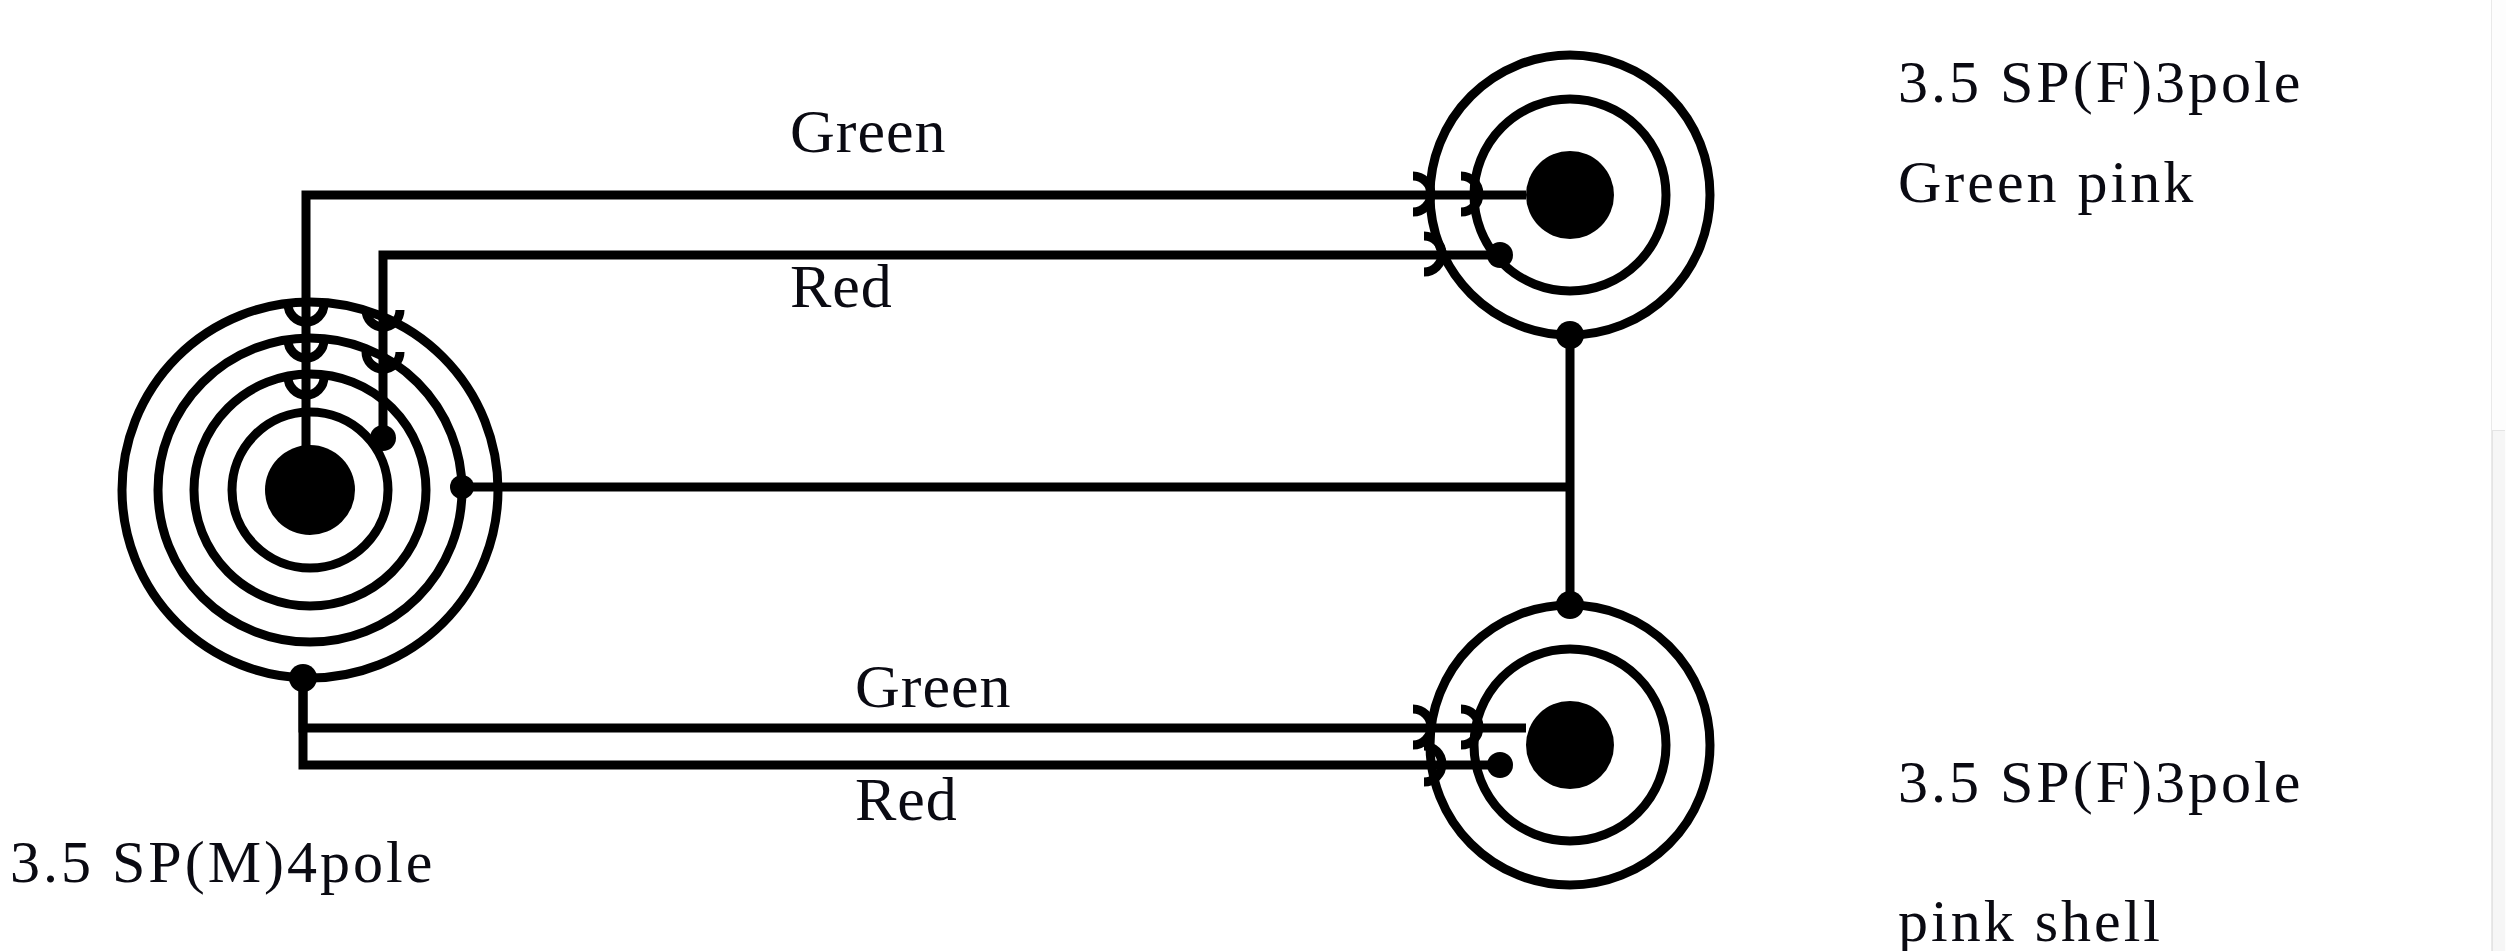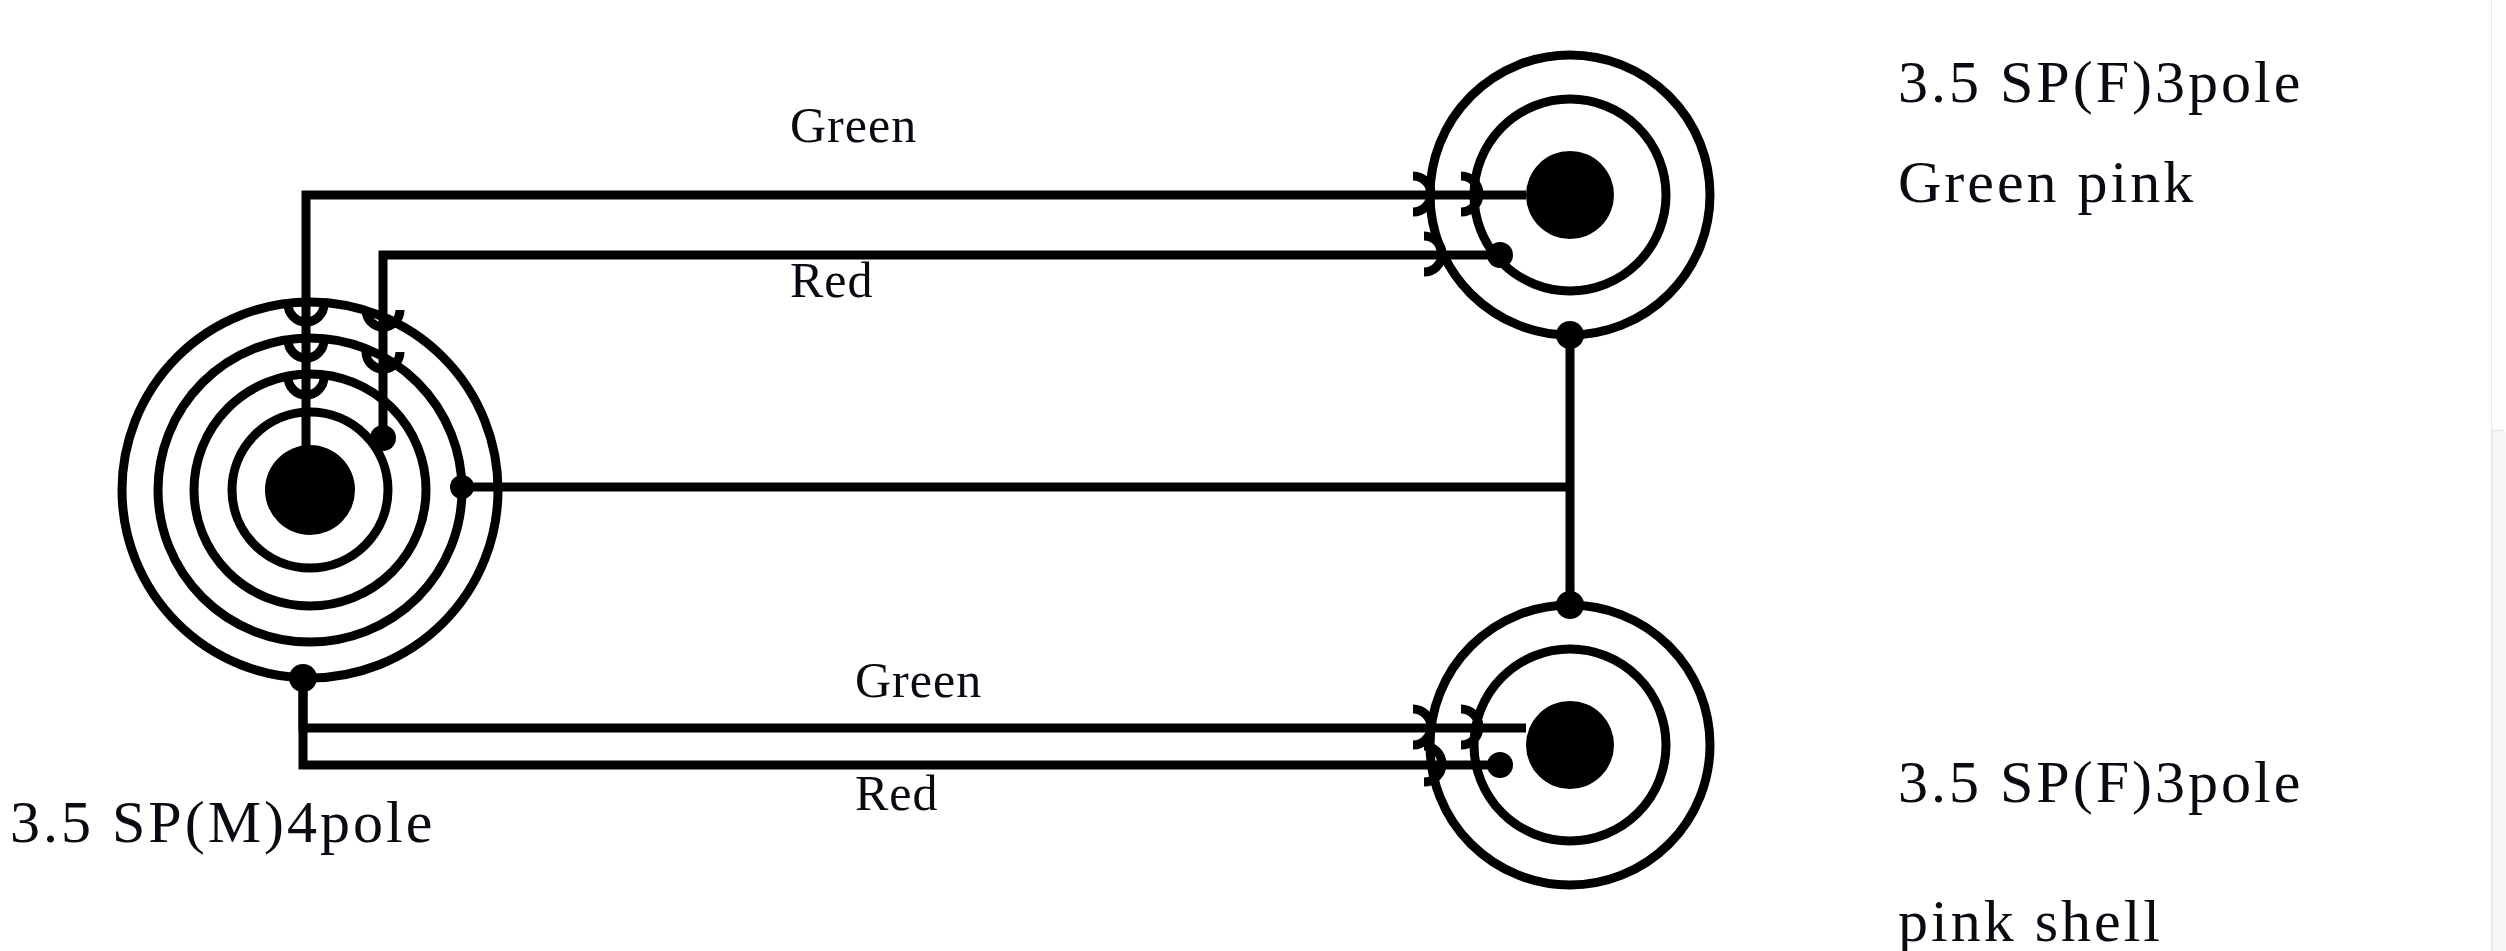--- a/index.html
+++ b/index.html
@@ -29,21 +29,21 @@
   }
   .txt {
     position: absolute;
     white-space: pre;
     color: #0a0a12;
     font-family: "Liberation Serif", "DejaVu Serif", serif;
     font-weight: 400;
     line-height: 1;
   }
   .wire-label {
-    font-size: 50px;
+    font-size: 62px;
     letter-spacing: 1px;
   }
   .conn-label {
     font-size: 60px;
     letter-spacing: 3px;
   }
   .scrollbar-track {
     position: absolute;
     top: 0;
     right: 0;
@@ -136,21 +136,21 @@
 
   <span class="txt wire-label" style="left:790px; top:100px;">Green</span>
 
   <span class="txt wire-label" style="left:790px; top:255px;">Red</span>
 
 
   <span class="txt wire-label" style="left:855px; top:655px;">Green</span>
 
   <span class="txt wire-label" style="left:855px; top:768px;">Red</span>
 
-  <span class="txt conn-label" style="left:10px; top:792px;">3.5 SP(M)4pole</span>
+  <span class="txt conn-label" style="left:10px; top:832px;">3.5 SP(M)4pole</span>
 
   <span class="txt conn-label" style="left:1898px; top:52px;">3.5 SP(F)3pole</span>
 
   <span class="txt conn-label" style="left:1898px; top:152px;">Green pink</span>
 
   <span class="txt conn-label" style="left:1898px; top:752px;">3.5 SP(F)3pole</span>
 
   <span class="txt conn-label" style="left:1898px; top:852px;margin-top:39px;">pink shell</span>
 
   <div class="scrollbar-track"></div>

